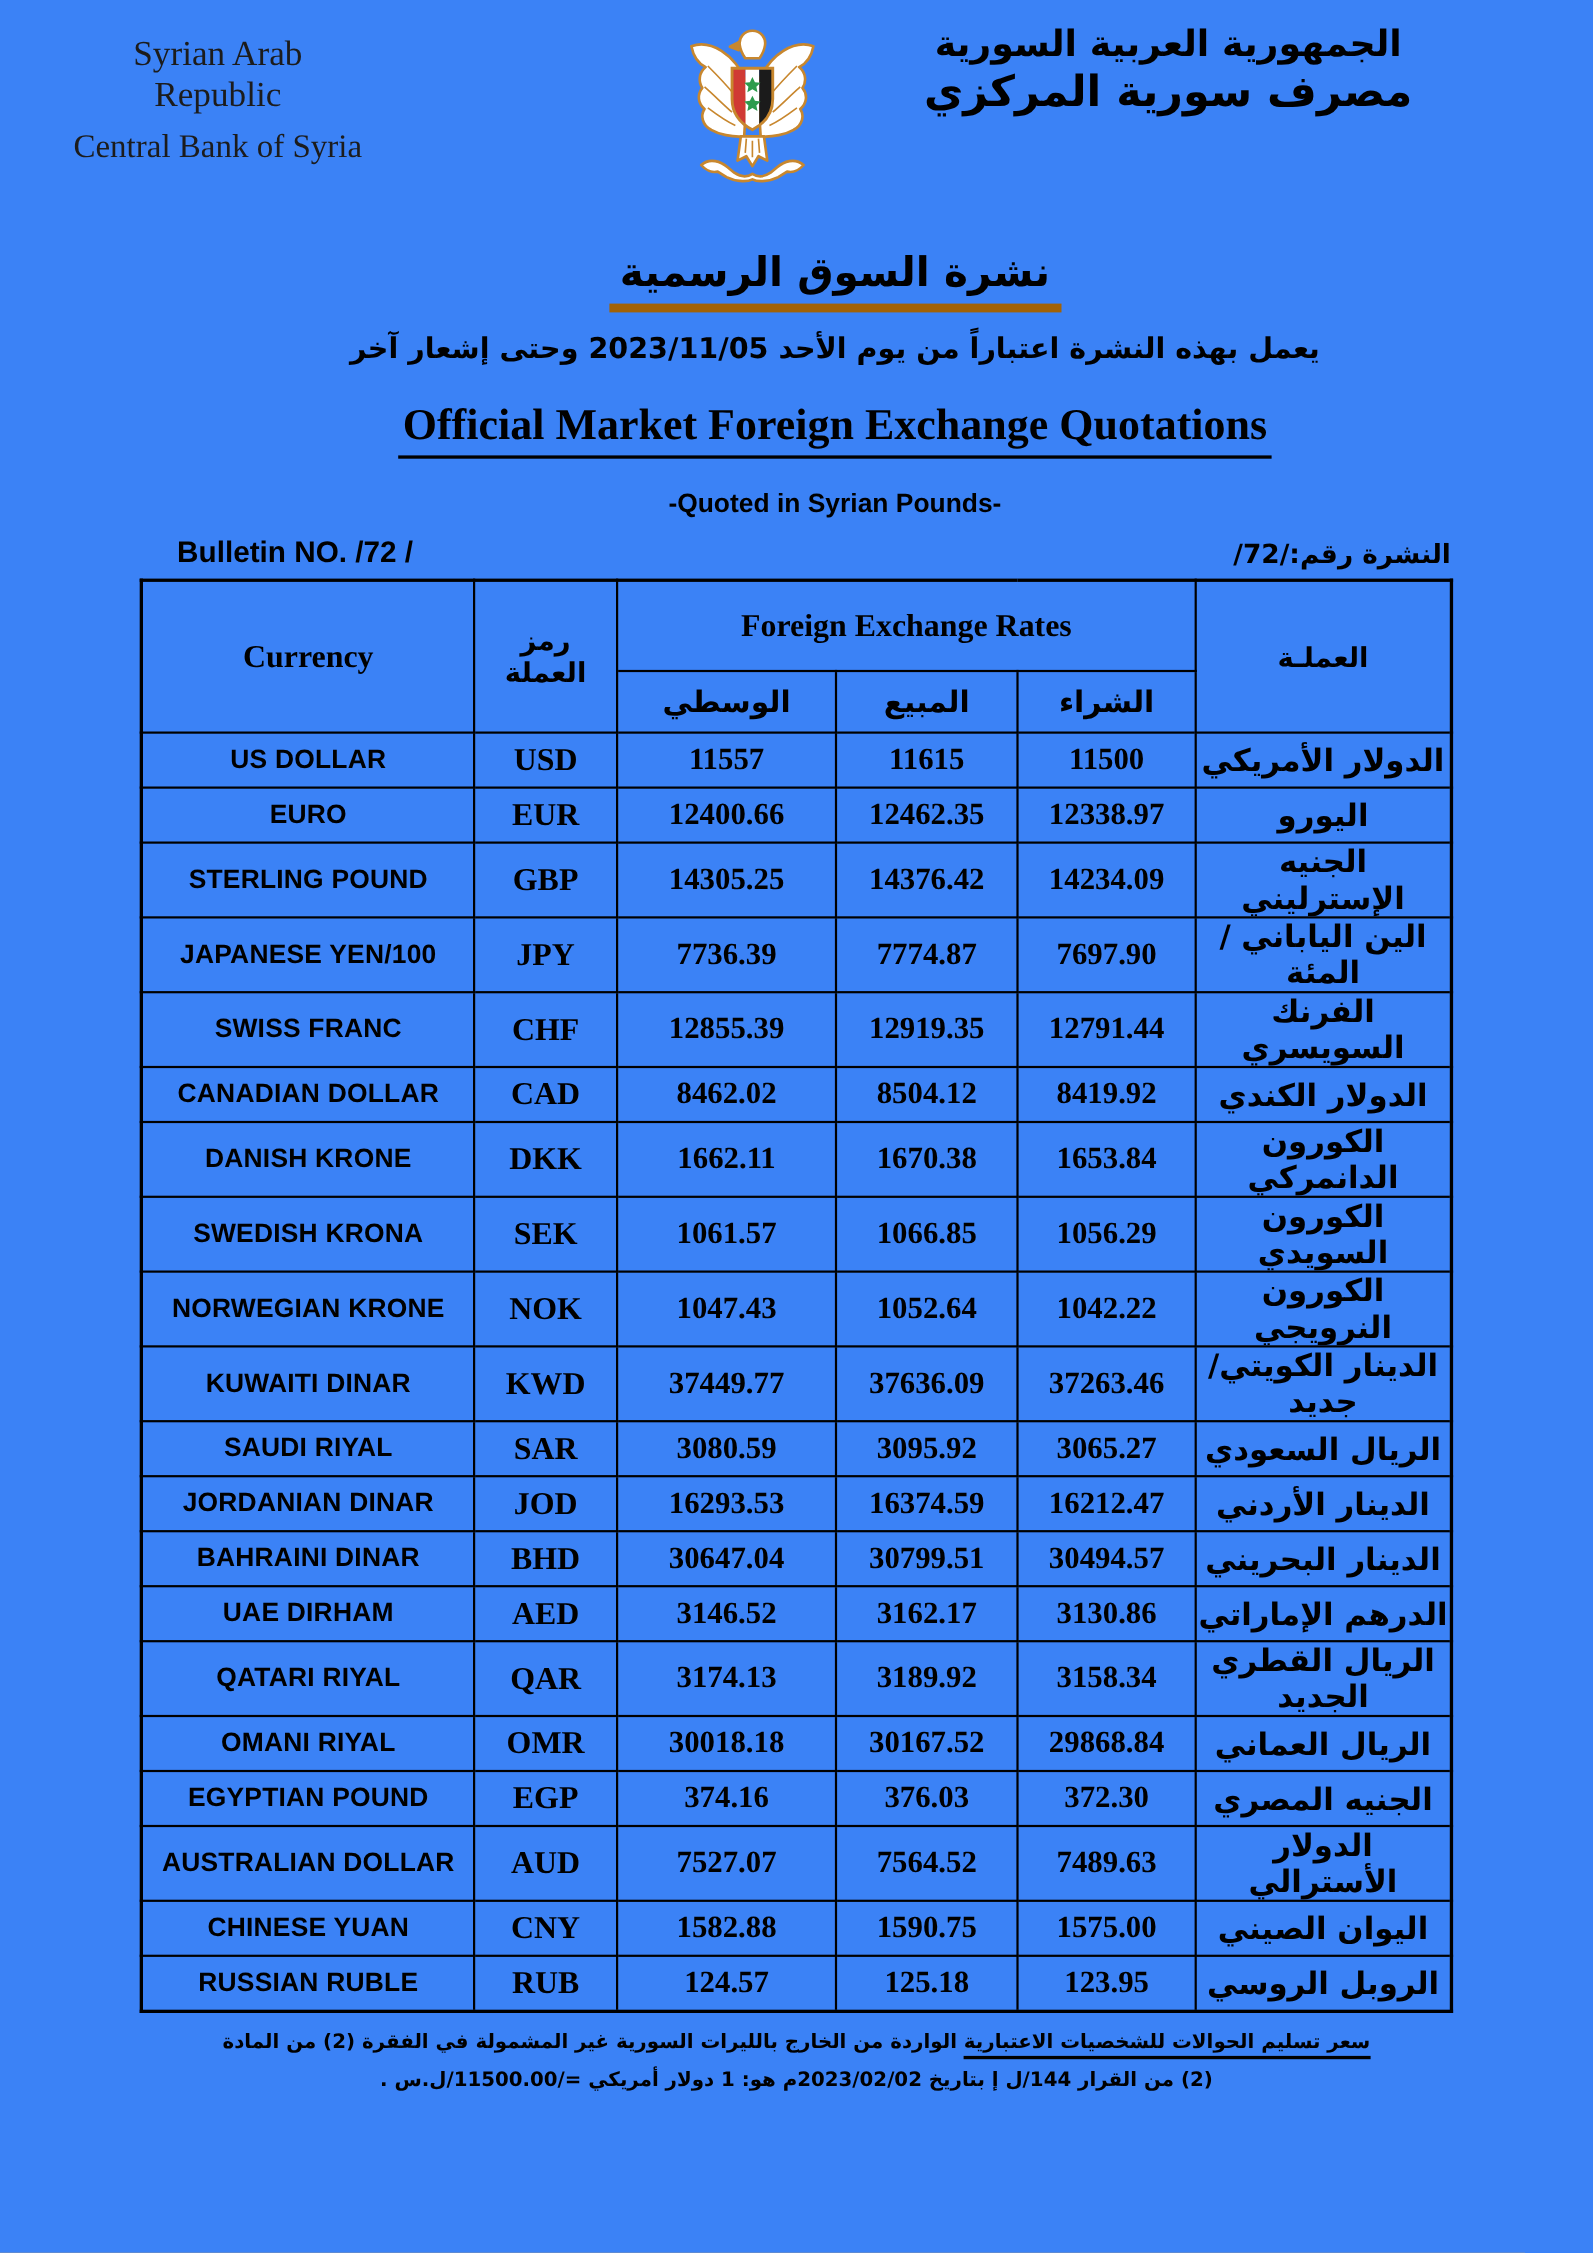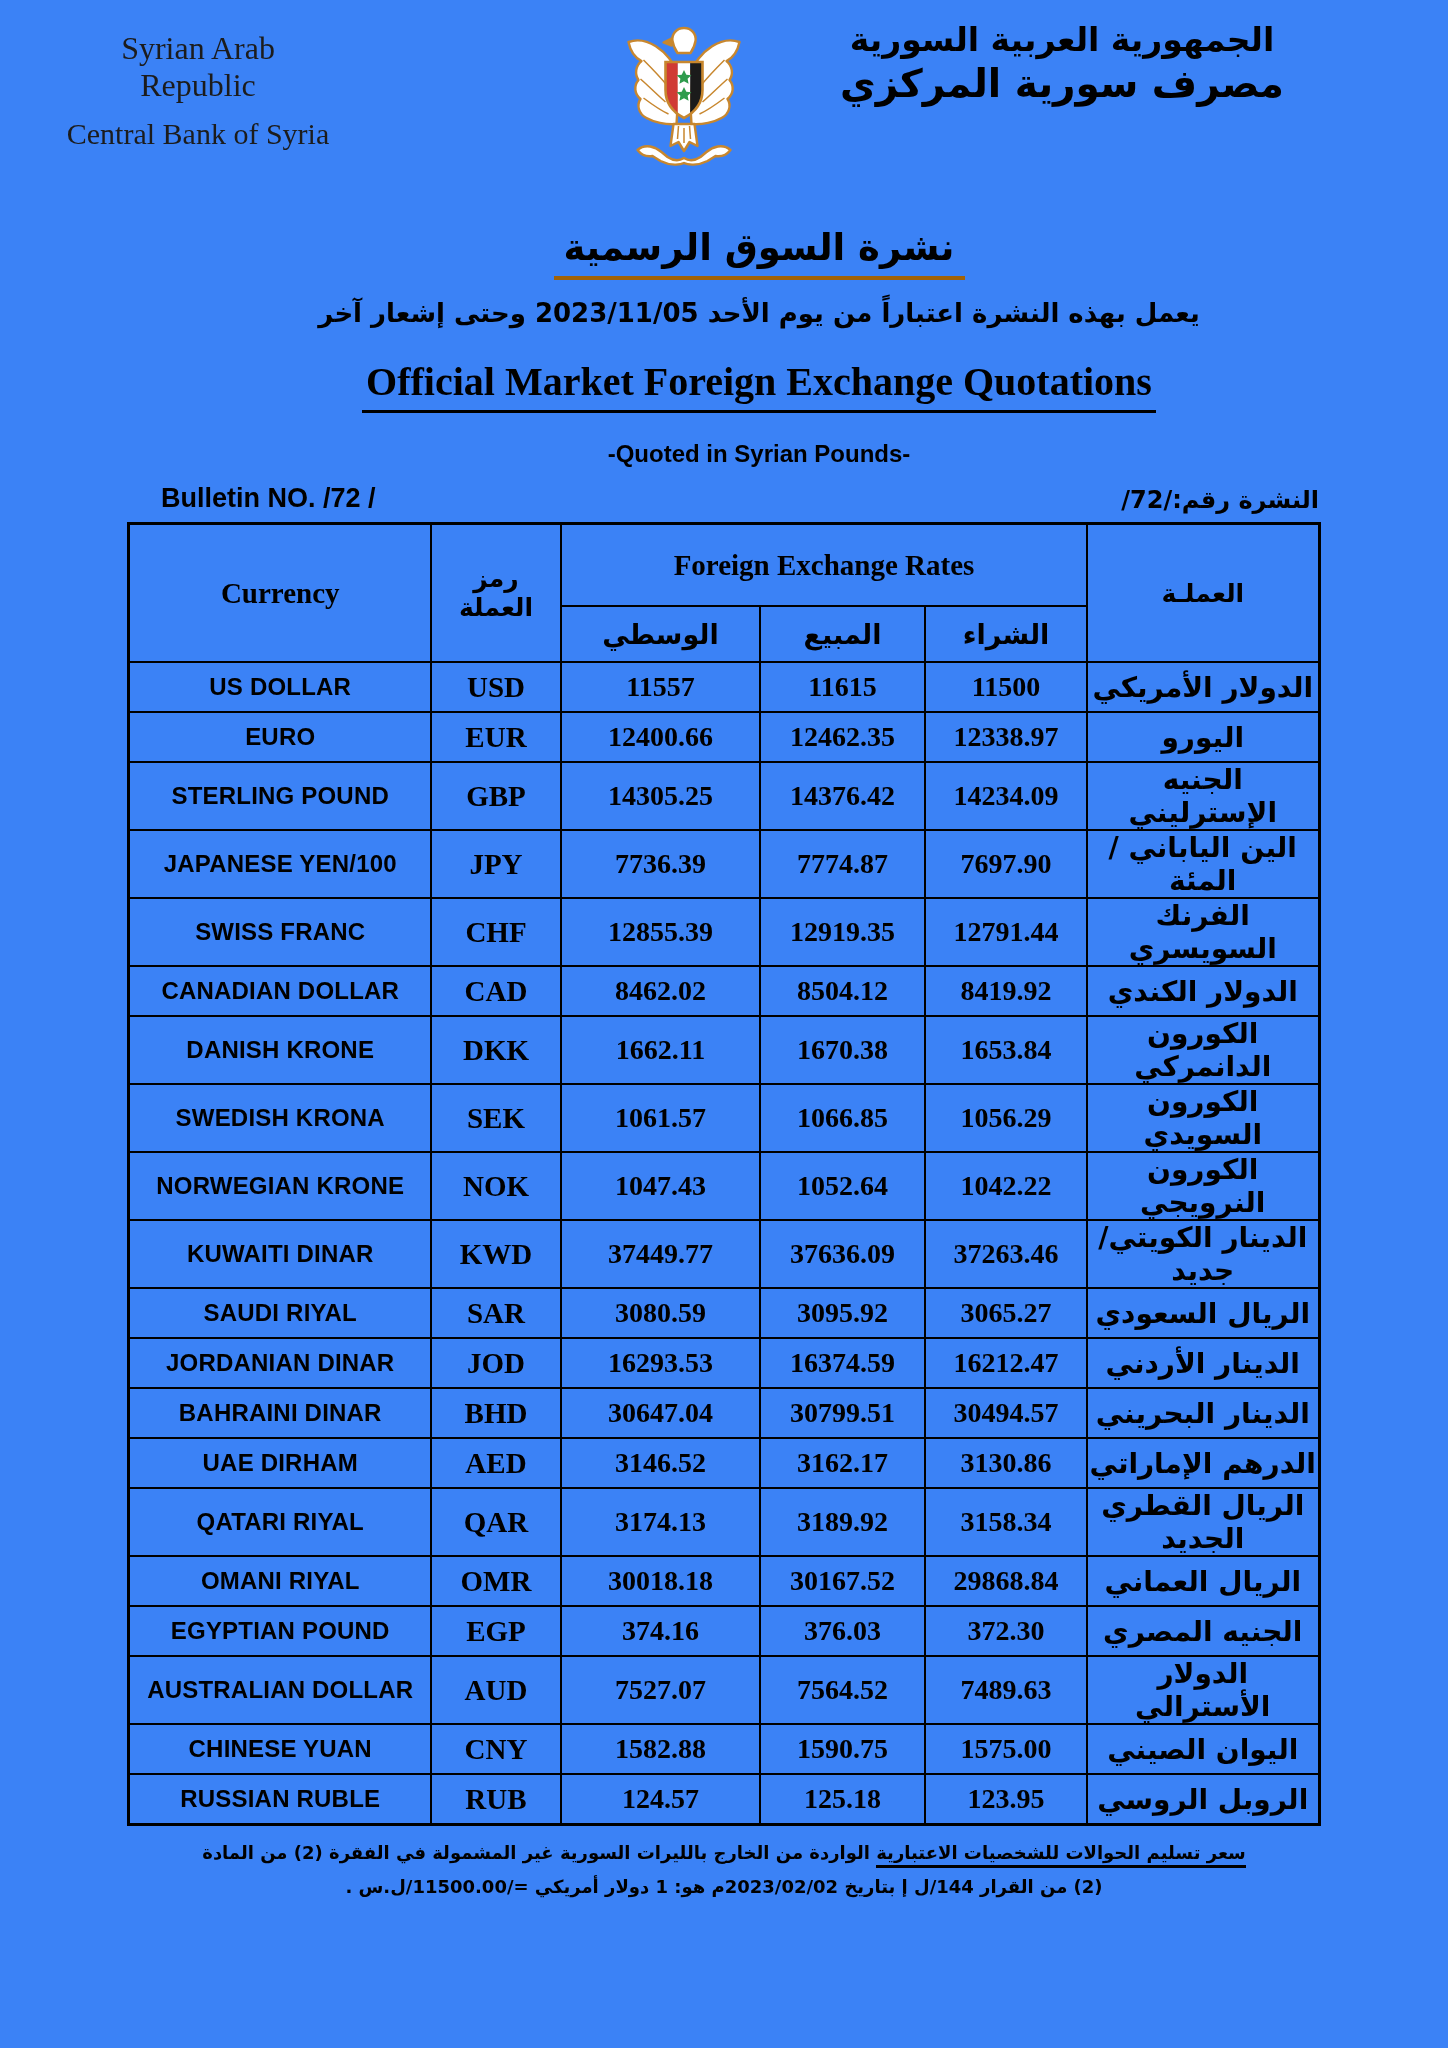--- a/index.html
+++ b/index.html
@@ -23,21 +23,21 @@
   .lh-emblem { position:absolute; left:620px; top:24px; width:128px; height:146px; }
   .lh-right  { position:absolute; right:164px; top:20px; text-align:center; font-weight:700; color:#000; }
   .lh-right .a1 { font-size:33px; }
   .lh-right .a2 { font-size:39px; margin-top:2px; }
 
   
   .titles { text-align:center; padding-left:70px; }
   .t-ar-title-wrap   { margin-top:50px; }
   .t-ar-title {
     display:inline-block; font-weight:700; font-size:37px;
-    border-bottom:4px solid #a16207; padding:0 10px 7px;
+    border-bottom:8px solid #a16207; padding:0 10px 7px;
   }
   .t-ar-sub   { margin-top:18px; font-weight:700; font-size:26px; }
   .t-en-title-wrap { margin-top:30px; }
   .t-en-title {
     display:inline-block; font-weight:700; font-size:40px;
     border-bottom:3px solid #000; padding:0 4px 5px;
   }
   .t-quoted { margin-top:27px; font-weight:700; font-size:24px; }
   .t-effect { margin-top:17px; font-weight:700; font-size:26px; }
 

